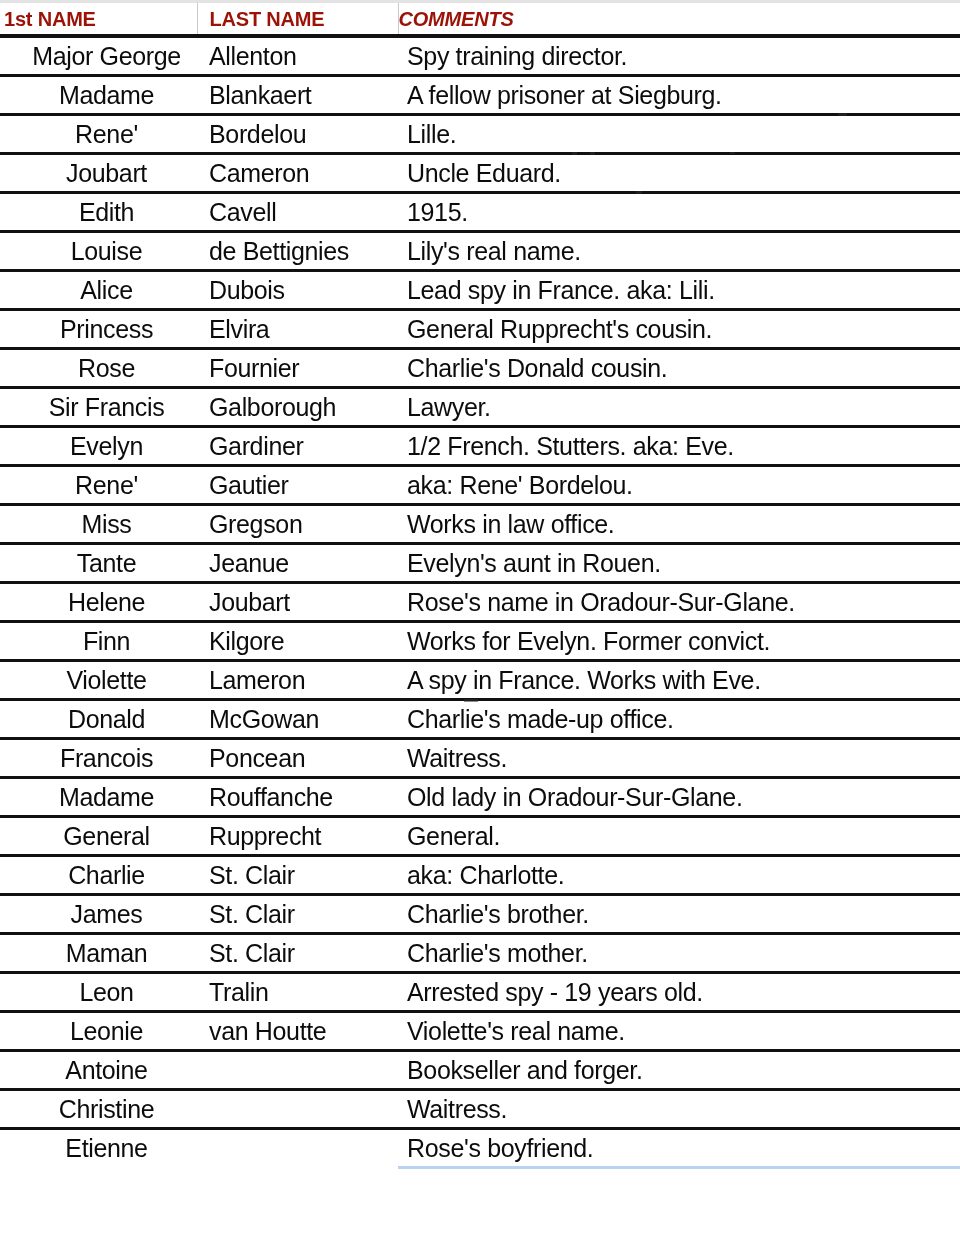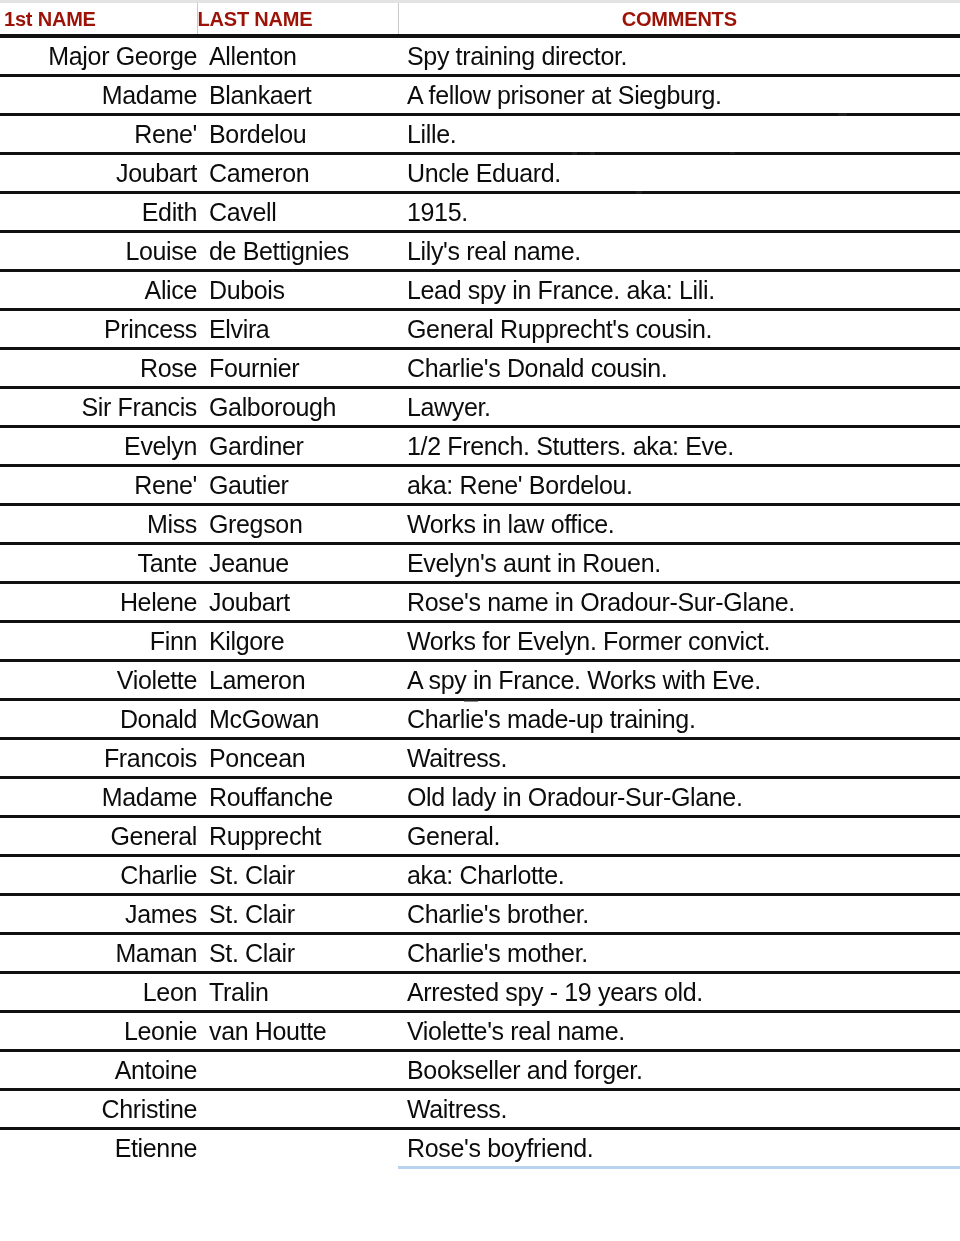--- a/index.html
+++ b/index.html
@@ -63,24 +63,26 @@
     white-space: nowrap;
     overflow: hidden;
   }
   thead th.h-first {
     text-align: left;
     padding-left: 4px;
     border-right: 1px solid #c9c9c9;
   }
   thead th.h-last {
     text-align: left;
+    padding-left: 12px;
     border-right: 1px solid #c9c9c9;
   }
   thead th.h-comment {
-    text-align: center;
+    text-align: left;
+    font-style: italic;
   }
 
   
   tbody tr.data-row {
     height: 39px;
   }
   tbody td {
     margin: 0;
     padding: 0;
     vertical-align: middle;
@@ -88,21 +90,21 @@
     line-height: 28px;
     color: #0c0c0c;
     background: #ffffff;
     border-bottom: 3px solid #111111;
     white-space: nowrap;
     overflow: hidden;
     letter-spacing: -0.35px;
   }
   tbody td.cell-first {
     padding-left: 16px;
-    text-align: right;
+    text-align: center;
   }
   tbody td.cell-last {
     padding-left: 12px;
     text-align: left;
   }
   tbody td.cell-comment {
     padding-left: 9px;
     text-align: left;
   }
 
@@ -226,21 +228,21 @@
           <td class="cell-comment">Works for Evelyn. Former convict.</td>
         </tr>
         <tr class="data-row">
           <td class="cell-first">Violette</td>
           <td class="cell-last">Lameron</td>
           <td class="cell-comment">A spy in France. Works with Eve.</td>
         </tr>
         <tr class="data-row">
           <td class="cell-first">Donald</td>
           <td class="cell-last">McGowan</td>
-          <td class="cell-comment">Charlie's made-up training.</td>
+          <td class="cell-comment">Charlie's made-up office.</td>
         </tr>
         <tr class="data-row">
           <td class="cell-first">Francois</td>
           <td class="cell-last">Poncean</td>
           <td class="cell-comment">Waitress.</td>
         </tr>
         <tr class="data-row">
           <td class="cell-first">Madame</td>
           <td class="cell-last">Rouffanche</td>
           <td class="cell-comment">Old lady in Oradour-Sur-Glane.</td>

